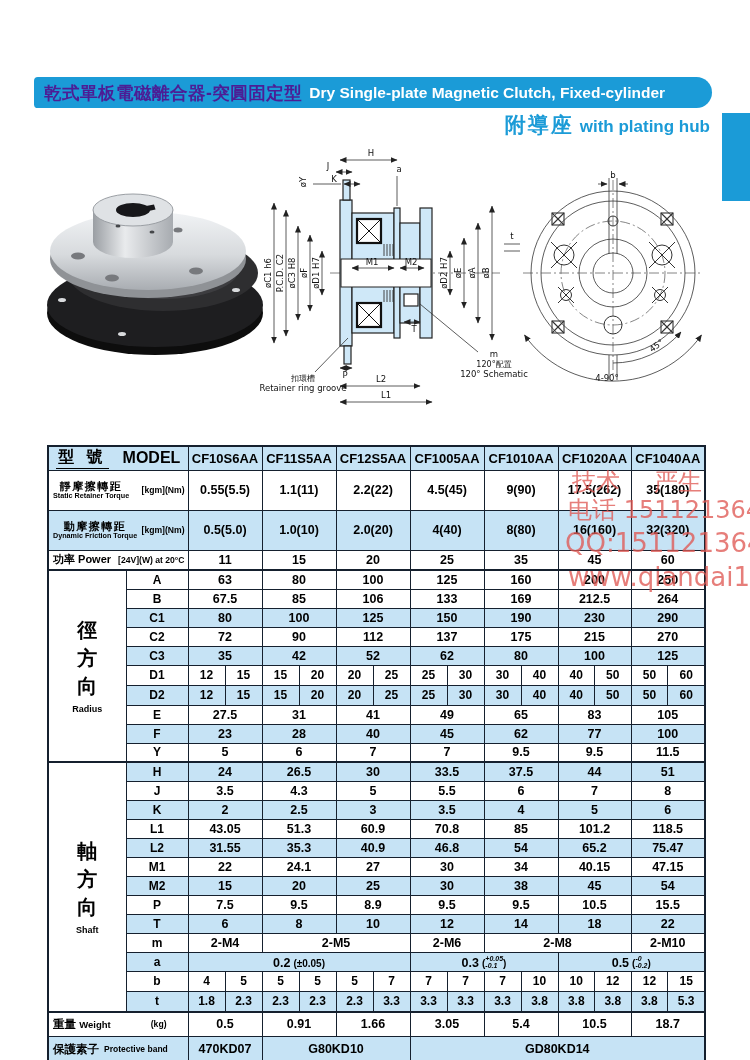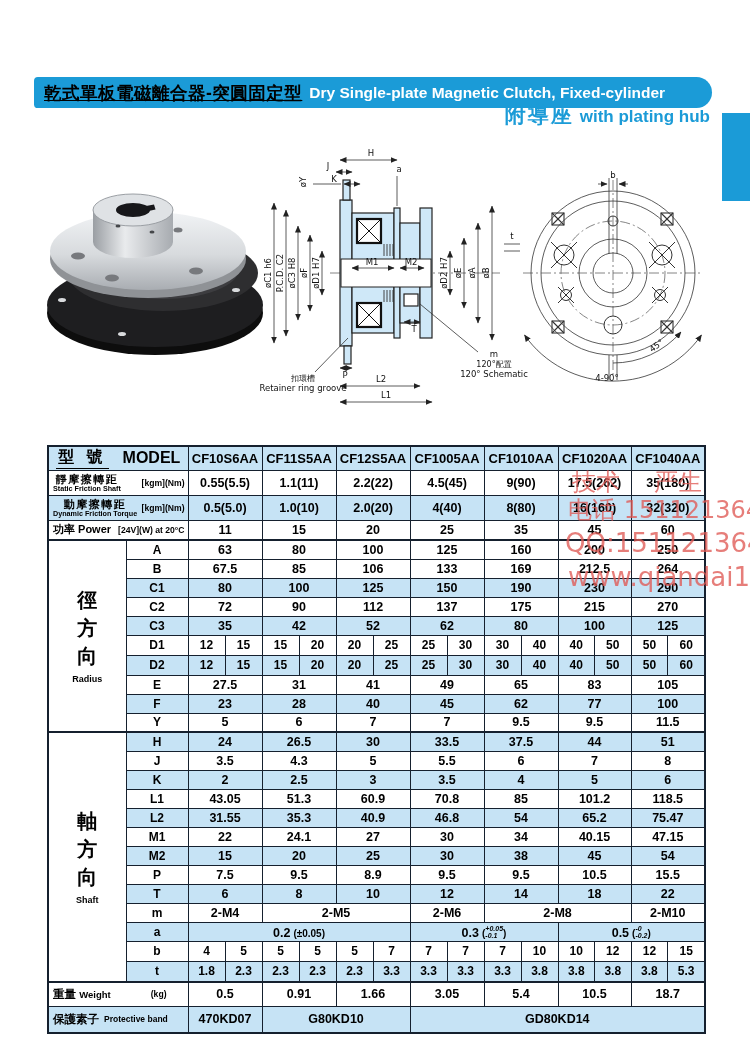--- a/index.html
+++ b/index.html
@@ -7,23 +7,23 @@
   .page{position:relative;width:750px;height:1060px;background:#fff;overflow:hidden;}
 
   
   .logo-row{position:absolute;left:30px;top:18px;display:flex;align-items:baseline;}
   .logo{font-size:64px;font-weight:900;letter-spacing:3px;color:#fff;
         -webkit-text-stroke:2.5px #171717;text-stroke:2.5px #171717;
         text-shadow:1px 1px 0 #171717,-1px -1px 0 #171717,1px -1px 0 #171717,-1px 1px 0 #171717;}
   .series{font-size:29px;font-weight:800;color:#1e1e1e;margin-left:14px;}
   .banner{position:absolute;left:34px;top:77px;width:678px;height:31px;border-radius:4px 16px 16px 4px;
           display:flex;align-items:center;padding-left:10px;box-sizing:border-box;white-space:nowrap;}
-  .banner-zh{color:#000000;font-weight:800;font-size:17.5px;letter-spacing:.5px;text-decoration:underline;}
+  .banner-zh{color:#4c1d95;font-weight:800;font-size:17.5px;letter-spacing:.5px;}
   .banner-en{color:#fff;font-weight:800;font-size:15.5px;margin-left:7px;}
-  .subtitle{position:absolute;right:40px;top:101px;display:flex;align-items:baseline;}
+  .subtitle{position:absolute;right:40px;top:111px;display:flex;align-items:baseline;}
   .sub-zh{font-size:21px;font-weight:900;letter-spacing:2px;}
   .sub-en{font-size:17px;font-weight:800;margin-left:6px;}
   .side-tab{position:absolute;right:0;top:113px;width:28px;height:88px;}
 
   
   .diagram-band{position:absolute;left:0;top:138px;width:750px;height:307px;}
   .dim{font-family:"DejaVu Sans",sans-serif;font-size:8.5px;fill:#111;}
   .dimzh{font-family:"DejaVu Sans",sans-serif;font-size:8px;fill:#111;}
   .thin{stroke:#333;stroke-width:.8;fill:none;}
   .part{fill:#cfe8f8;stroke:#222;stroke-width:1.2;}
@@ -33,21 +33,21 @@
   .watermark{position:absolute;left:0;top:0;width:750px;height:1060px;pointer-events:none;z-index:6;
              font-family:"DejaVu Sans",sans-serif;font-weight:400;opacity:.78;}
   .wm{position:absolute;white-space:nowrap;margin-left:20px;}
 
   
   table.spec{position:absolute;left:47px;top:445px;width:658px;border-collapse:collapse;table-layout:fixed;
              z-index:2;font-weight:700;color:#000;}
   table.spec td,table.spec th{border:1px solid #15202e;padding:0;text-align:center;vertical-align:middle;
              font-weight:700;overflow:hidden;}
   table.spec{border:2px solid #15202e;}
-  tr.r-model{height:24px;} tr.r-torque{height:25px;} tr.r-power{height:20px;}
+  tr.r-model{height:24px;} tr.r-torque{height:40px;} tr.r-power{height:20px;}
   tr.r-dim{height:19px;} tr.r-weight{height:25px;} tr.r-band{height:26px;}
   .bgb{background:#c6e3f5;} .bgw{background:#fff;}
   .model-th{font-size:13px;}
   .mh{display:flex;align-items:center;justify-content:center;gap:14px;font-size:16px;}
   .mh .zh{letter-spacing:4px;border-bottom:1.5px solid #000;padding:0 2px;}
   .lblcell{text-align:left;}
   .lbl-flex{display:flex;align-items:center;justify-content:space-between;padding:0 3px 0 4px;}
   .lbl-zh{font-size:11px;letter-spacing:1.5px;display:block;line-height:12px;}
   .lbl-en{font-size:7.2px;display:block;line-height:8px;letter-spacing:0;}
   .lbl-unit{font-size:8.6px;white-space:nowrap;}
@@ -327,21 +327,21 @@
           <th class="bgb model-th">CF1005AA</th>
           <th class="bgb model-th">CF1010AA</th>
           <th class="bgb model-th">CF1020AA</th>
           <th class="bgb model-th">CF1040AA</th>
         </tr>
         <tr class="r-torque">
           <td colspan="2" class="bgw lblcell">
             <span class="lbl-flex">
               <span>
                 <span class="lbl-zh">靜摩擦轉距</span>
-                <span class="lbl-en">Static Friction Shaft</span>
+                <span class="lbl-en">Static Retainer Torque</span>
               </span>
               <span class="lbl-unit">[kgm](Nm)</span>
             </span>
           </td>
           <td class="bgw val">0.55(5.5)</td>
           <td class="bgw val">1.1(11)</td>
           <td class="bgw val">2.2(22)</td>
           <td class="bgw val">4.5(45)</td>
           <td class="bgw val">9(90)</td>
           <td class="bgw val">17.5(262)</td>

